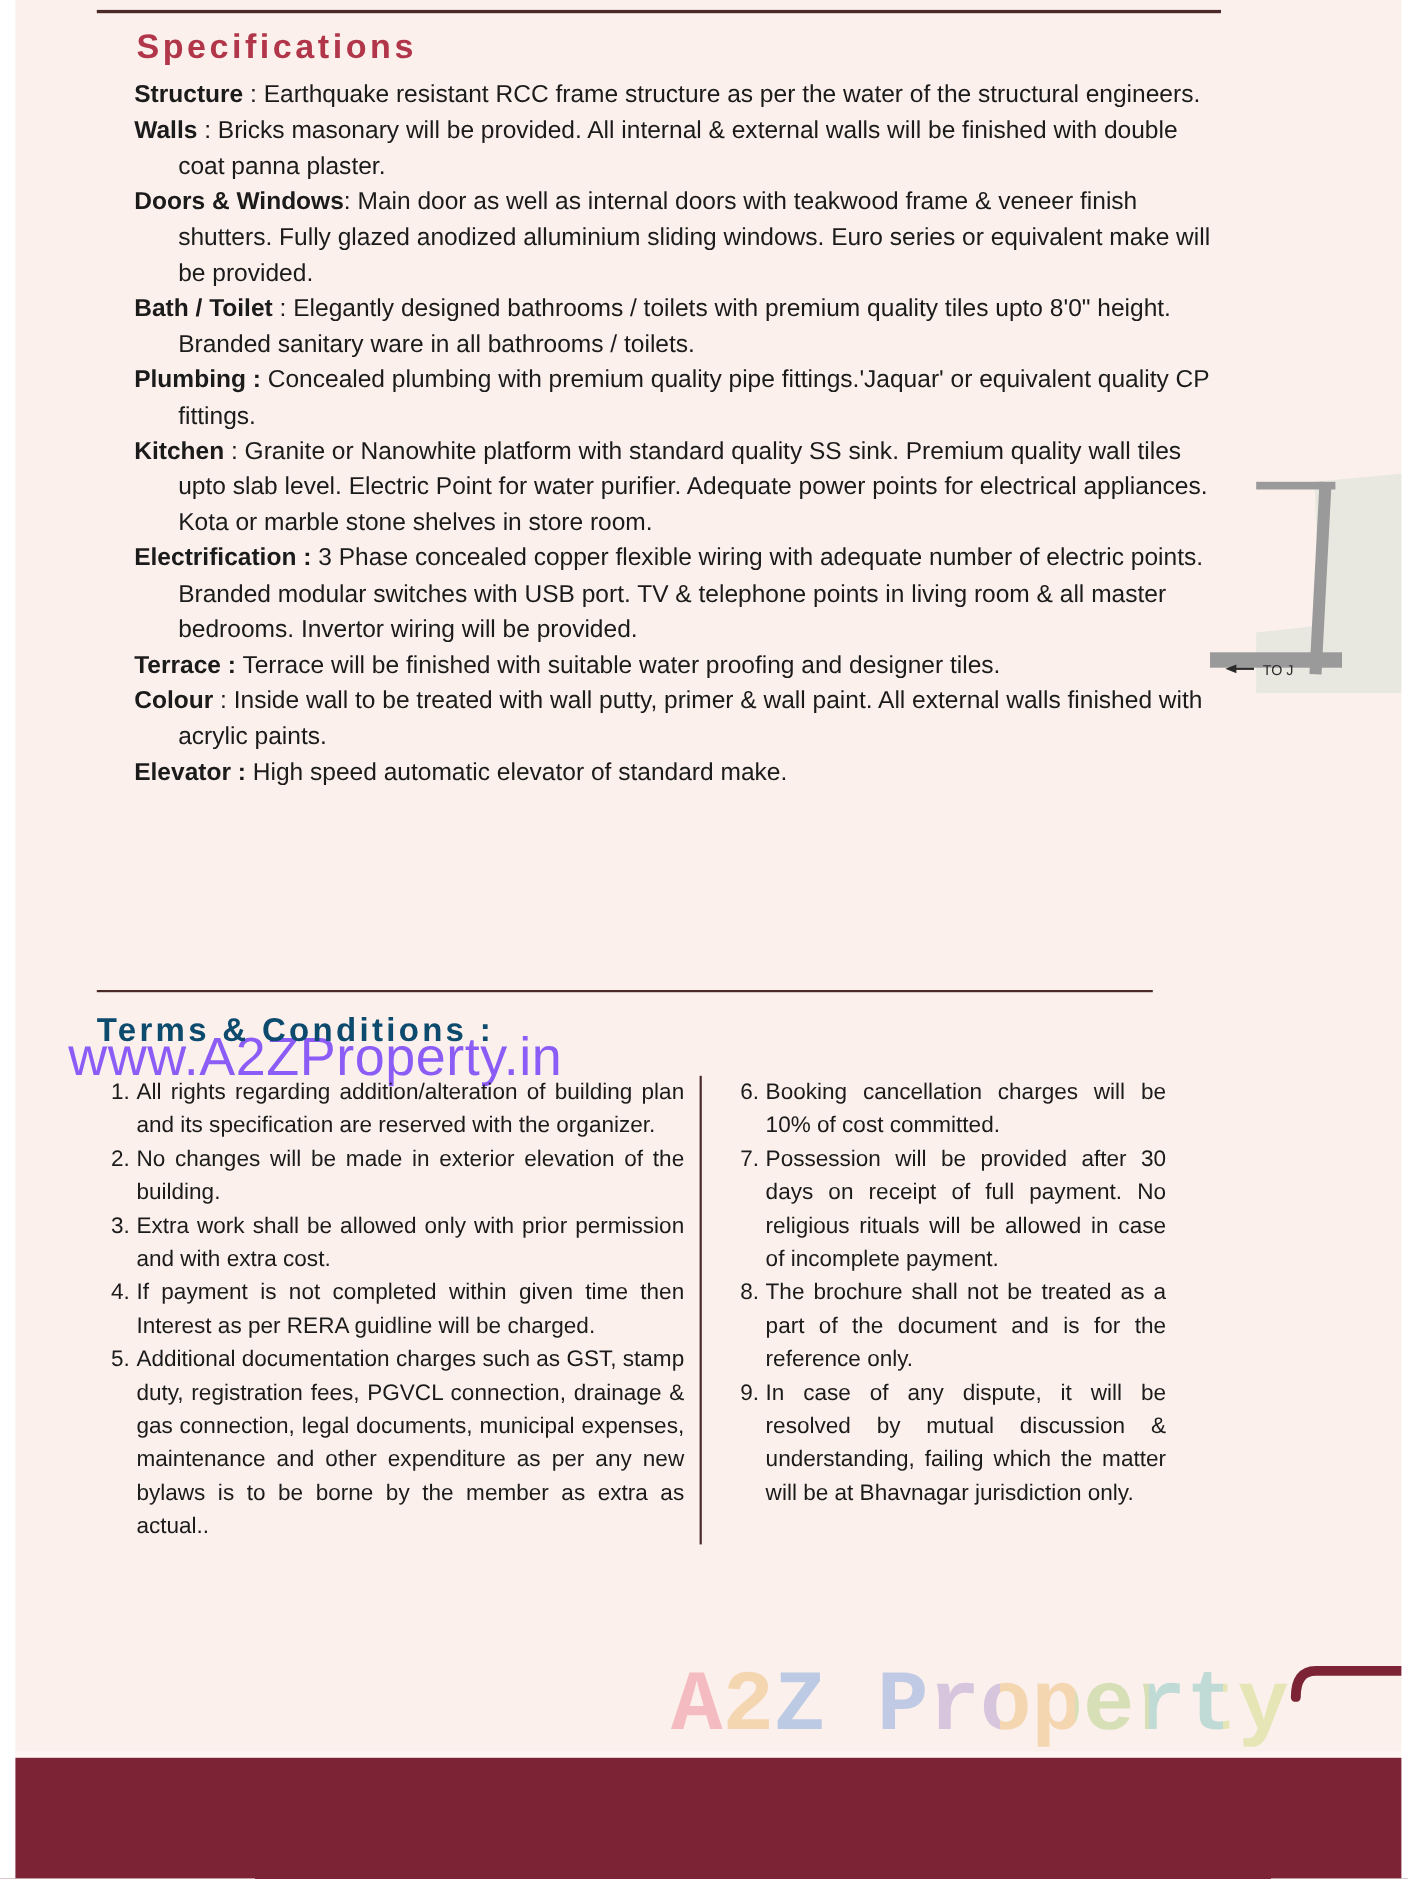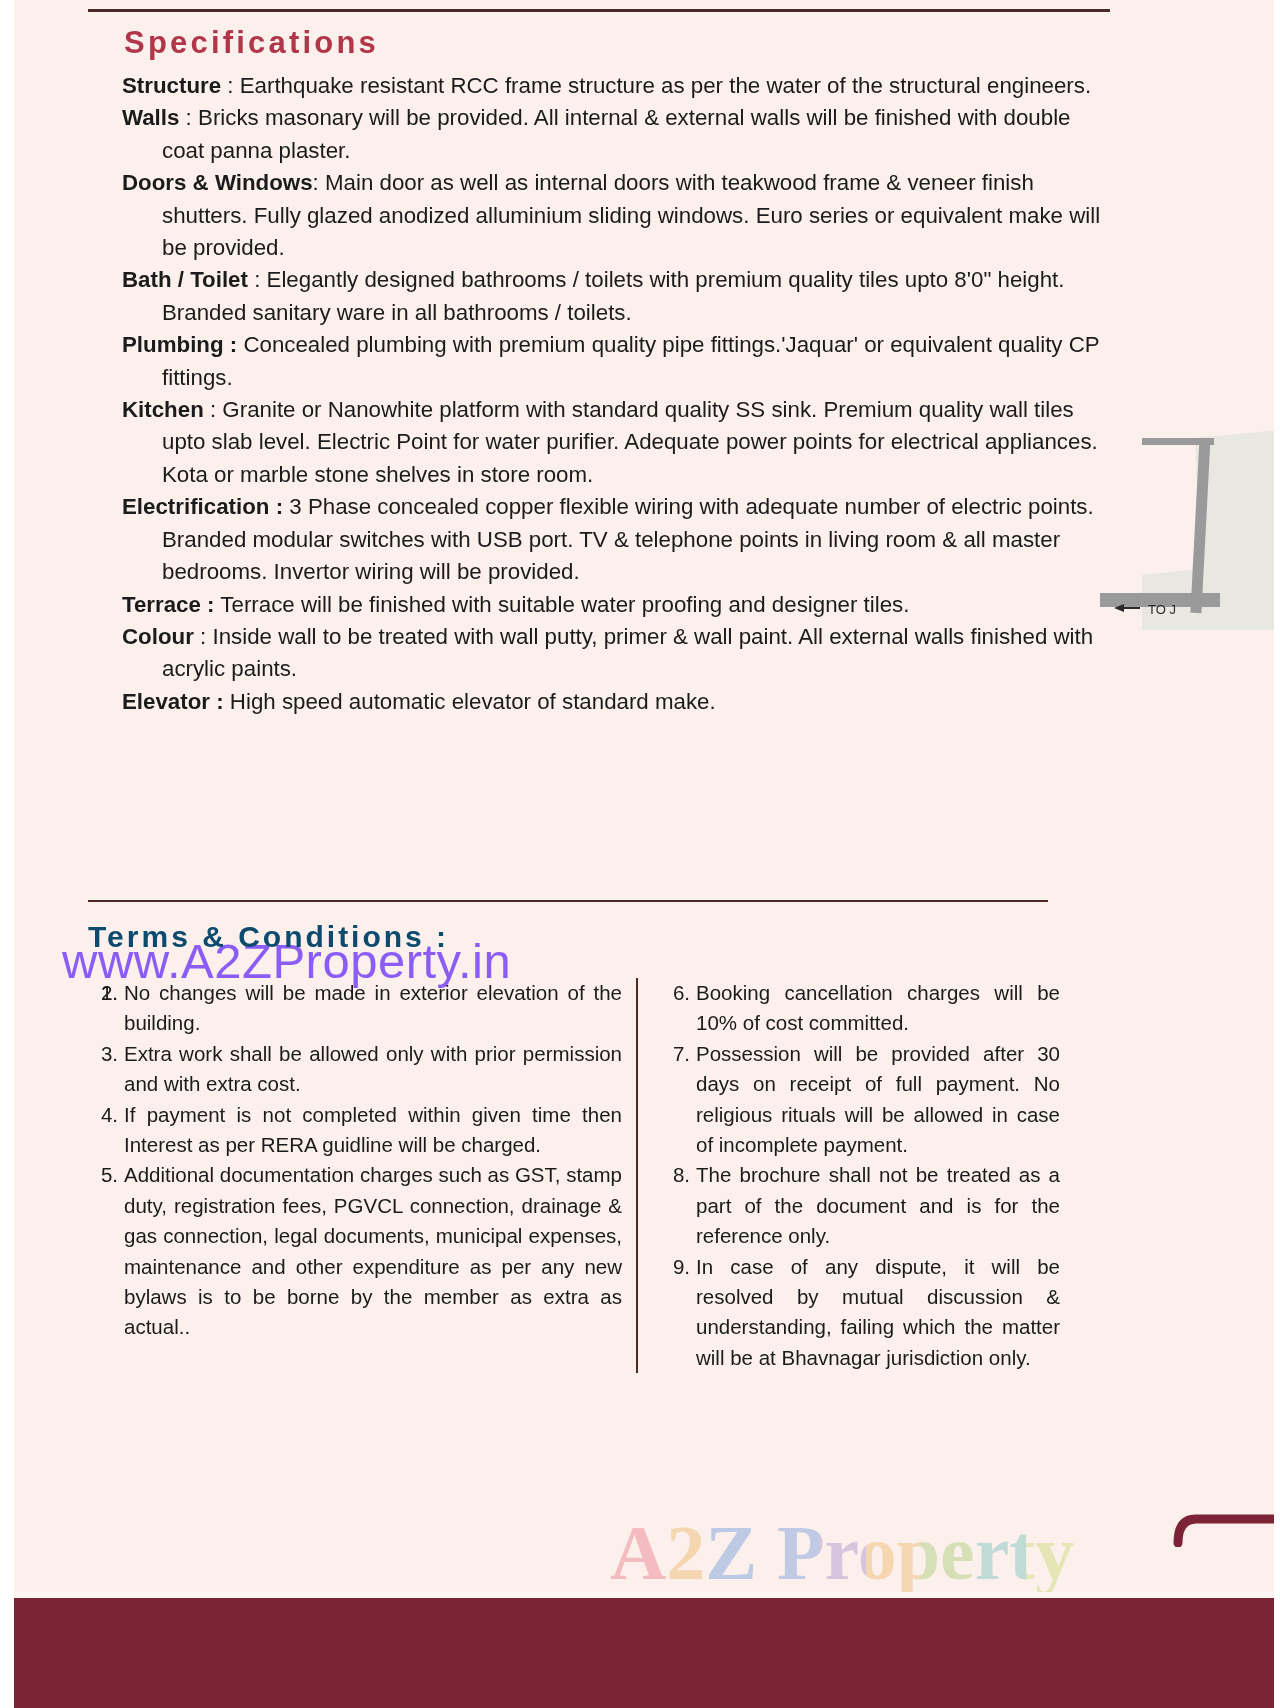--- a/index.html
+++ b/index.html
@@ -50,21 +50,21 @@
     white-space: nowrap;
     z-index: 1;
   }
   .wm-brand {
     position: absolute;
     left: 610px; top: 1508px;
     font-size: 78px;
     font-weight: bold;
     white-space: nowrap;
     z-index: 1;
-    font-family: Liberation Serif, serif;
+    font-family: Liberation Mono, monospace;
   }
   .wm-brand span { opacity: 0.33; }
   
   .map-frag { position: absolute; right: 0; top: 430px; width: 180px; height: 200px; z-index: 5; }
   
   .spec-wrap {
     position: absolute;
     left: 88px; top: 25px;
     width: 990px;
     z-index: 10;
@@ -201,21 +201,21 @@
     </div>
   </div>
 
   <div class="mid-rule"></div>
 
   <div class="terms-title">Terms &amp; Conditions :</div>
 
   <div class="terms-cols">
     <div class="col-left">
       <ol class="terms-list">
-        <li><span class="num">1.</span></li>
+        <li><span class="num">1.</span><span>All rights regarding addition/alteration of building plan and its specification are reserved with the organizer.</span></li>
         <li><span class="num">2.</span><span>No changes will be made in exterior elevation of the building.</span></li>
         <li><span class="num">3.</span><span>Extra work shall be allowed only with prior permission and with extra cost.</span></li>
         <li><span class="num">4.</span><span>If payment is not completed within given time then Interest as per RERA guidline will be charged.</span></li>
         <li><span class="num">5.</span><span>Additional documentation charges such as GST, stamp duty, registration fees, PGVCL connection, drainage &amp; gas connection, legal documents, municipal expenses, maintenance and other expenditure as per any new bylaws is to be borne by the member as extra as actual..</span></li>
       </ol>
     </div>
     <div class="col-divider"></div>
     <div class="col-right">
       <ol class="terms-list">
         <li><span class="num">6.</span><span>Booking cancellation charges will be 10% of cost committed.</span></li>

